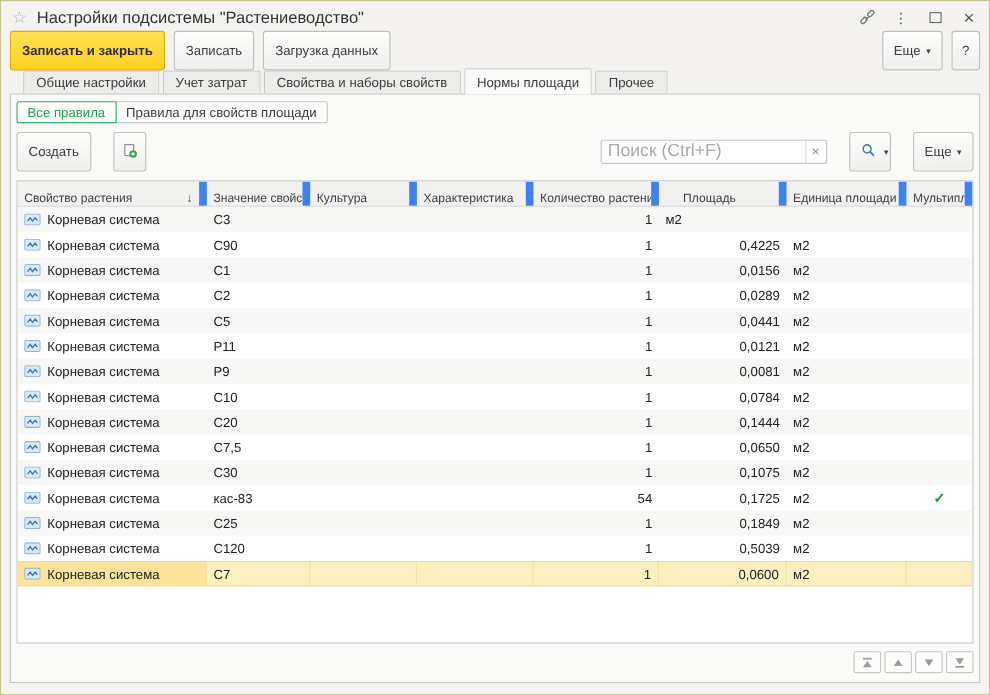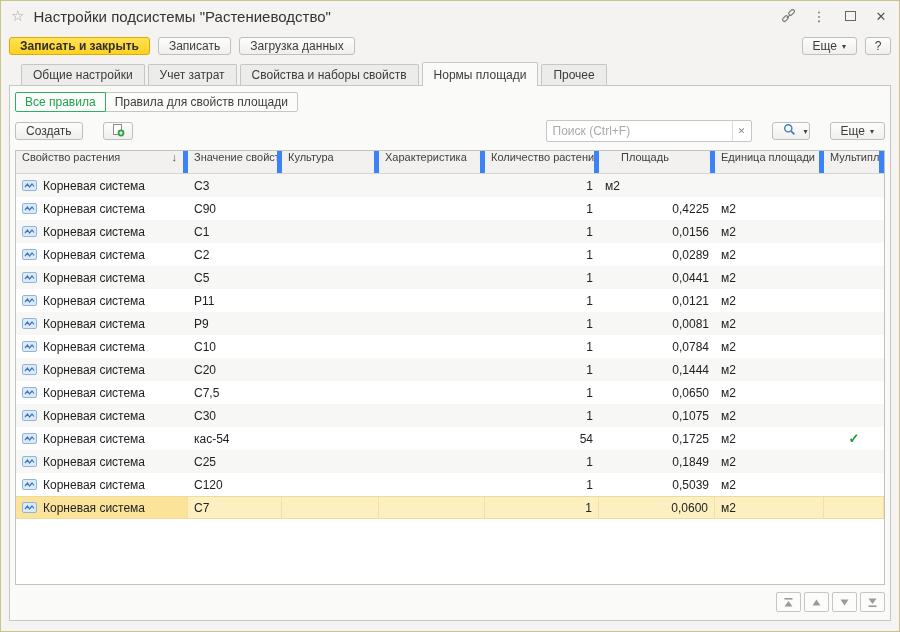--- a/index.html
+++ b/index.html
@@ -9,48 +9,48 @@
   .titlebar{height:30px;display:flex;align-items:center;padding:0 10px;flex-shrink:0;}
   .star{font-size:15px;color:#a8a8a6;margin-right:9px;cursor:pointer;}
   .title{font-size:15px;color:#333;}
   .win-controls{margin-left:auto;display:flex;align-items:center;gap:15px;color:#666;}
   .wc{display:flex;align-items:center;justify-content:center;width:16px;height:16px;cursor:pointer;}
   .menu-glyph{font-size:13px;color:#555;}
   .max-glyph{width:9px;height:8px;border:1.5px solid #666;display:inline-block;}
   .close-glyph{font-size:13px;color:#555;}
   
   .commandbar{height:30px;display:flex;align-items:center;padding:0 8px;gap:8px;flex-shrink:0;}
-  .btn{height:18px;padding:0 10px;background:linear-gradient(#fdfdfc,#f0efed);border:1px solid #bfbfbd;border-radius:3px;font-size:12px;color:#3c3c3c;display:inline-flex;align-items:center;white-space:nowrap;cursor:pointer;box-sizing:border-box;}
+  .btn{height:36px;padding:0 10px;background:linear-gradient(#fdfdfc,#f0efed);border:1px solid #bfbfbd;border-radius:3px;font-size:12px;color:#3c3c3c;display:inline-flex;align-items:center;white-space:nowrap;cursor:pointer;box-sizing:border-box;}
   .btn-primary{background:linear-gradient(#ffe155,#ffd21f);border-color:#d8ad00;font-weight:bold;color:#2f2f2f;}
   .spacer{flex:1;}
   .btn-help{width:26px;justify-content:center;padding:0;}
   .caret{font-size:8px;color:#444;margin-left:5px;}
   
   .tabsrow{display:flex;align-items:flex-end;padding:0 20px;height:24px;flex-shrink:0;}
   .tab{height:21px;padding:0 11px;font-size:12px;color:#3c3c3c;background:#ececea;border:1px solid #c6c6c4;border-bottom:none;display:flex;align-items:center;border-radius:2px 2px 0 0;margin-right:3px;cursor:pointer;box-sizing:border-box;}
   .tab.active{background:#fafaf8;height:24px;margin-bottom:-1px;z-index:2;position:relative;}
   
   .panel{flex:1;margin:0 8px 10px;border:1px solid #c6c6c4;background:#fafaf8;padding:5px;display:flex;flex-direction:column;min-height:0;}
   
   .toggle-row{display:flex;padding-top:1px;flex-shrink:0;}
   .seg{height:20px;padding:0 9px;font-size:12px;display:flex;align-items:center;background:#fcfcfb;border:1px solid #c6c6c4;color:#3c3c3c;cursor:pointer;box-sizing:border-box;border-radius:2px;}
   .seg+.seg{margin-left:-1px;border-radius:0 2px 2px 0;}
   .seg.active{border-color:#2faf64;color:#1ea351;z-index:1;border-radius:2px 0 0 2px;}
   
   .toolbar{display:flex;align-items:center;margin-top:8px;gap:20px;flex-shrink:0;}
   .icon-btn{width:30px;justify-content:center;padding:0;}
   .searchbox{display:flex;align-items:stretch;width:206px;height:22px;border:1px solid #c6c6c4;background:#fff;border-radius:2px;box-sizing:border-box;}
-  .searchbox input{flex:1;border:none;outline:none;padding:0 6px;font-size:12px;color:#333;min-width:0;background:transparent;font-family:"Liberation Sans",sans-serif;}
+  .searchbox input{flex:1;border:none;outline:none;padding:0 6px;font-size:16px;color:#333;min-width:0;background:transparent;font-family:"Liberation Sans",sans-serif;}
   .searchbox input::placeholder{color:#aaa;}
   .search-clear{width:18px;border-left:1px solid #dcdcda;display:flex;align-items:center;justify-content:center;color:#888;font-size:9px;cursor:pointer;}
   .mag-btn{width:38px;gap:3px;}
   
   .grid{margin-top:8px;border:1px solid #c2c2c0;background:#fff;flex:1;display:flex;flex-direction:column;overflow:hidden;min-height:0;}
   .ghead{display:flex;height:22px;background:#f2f1ef;border-bottom:1px solid #d4d4d2;flex-shrink:0;}
-  .hcell{display:flex;align-items:flex-start;padding:0 6px;font-size:11px;color:#3f3f3f;border-right:5px solid #3b82f6;box-sizing:border-box;overflow:hidden;white-space:nowrap;cursor:pointer;}
+  .hcell{display:flex;align-items:flex-end;padding:0 6px;font-size:11px;color:#3f3f3f;border-right:7px solid #3b82f6;box-sizing:border-box;overflow:hidden;white-space:nowrap;cursor:pointer;}
   .sort{margin-left:auto;color:#555;font-size:11px;padding-left:4px;}
   .gbody{flex:1;overflow:hidden;background:#fff;}
   .trow{display:flex;height:23px;font-size:12px;color:#222;cursor:pointer;box-sizing:border-box;}
   .trow:nth-child(odd){background:#f7f7f5;}
   .tcell{display:flex;align-items:center;padding:0 6px;box-sizing:border-box;overflow:hidden;white-space:nowrap;}
   .trow.selected{background:#fdf0c0;border-top:1px solid #eedb9b;border-bottom:1px solid #eedb9b;height:23px;}
   .trow.selected .tcell{border-right:1px solid #f1e1a6;}
   .trow.selected .tcell:first-child{background:#fbe499;}
   .num{justify-content:flex-end;}
   .ctr{justify-content:center;}
@@ -395,21 +395,21 @@
           <div class="trow">
             <div class="tcell c0">
               <span class="prop-icon">
                 <svg width="15" height="11" viewBox="0 0 15 11">
                   <rect x="0.5" y="0.5" width="14" height="10" rx="1.5" fill="#dce9f6" stroke="#90b4d8"></rect>
                   <path d="M3 7 L5.5 4 L7.5 7 L10 4 L12 6.5" fill="none" stroke="#3a76b8" stroke-width="1.2"></path>
                 </svg>
               </span>
               <span>Корневая система</span>
             </div>
-            <div class="tcell c1">кас-54</div>
+            <div class="tcell c1">кас-83</div>
             <div class="tcell c2"></div>
             <div class="tcell c3"></div>
             <div class="tcell c4 num">54</div>
             <div class="tcell c5 num">0,1725</div>
             <div class="tcell c6">м2</div>
             <div class="tcell c7 ctr">
               <span class="check">✓</span>
             </div>
           </div>
           <div class="trow">

